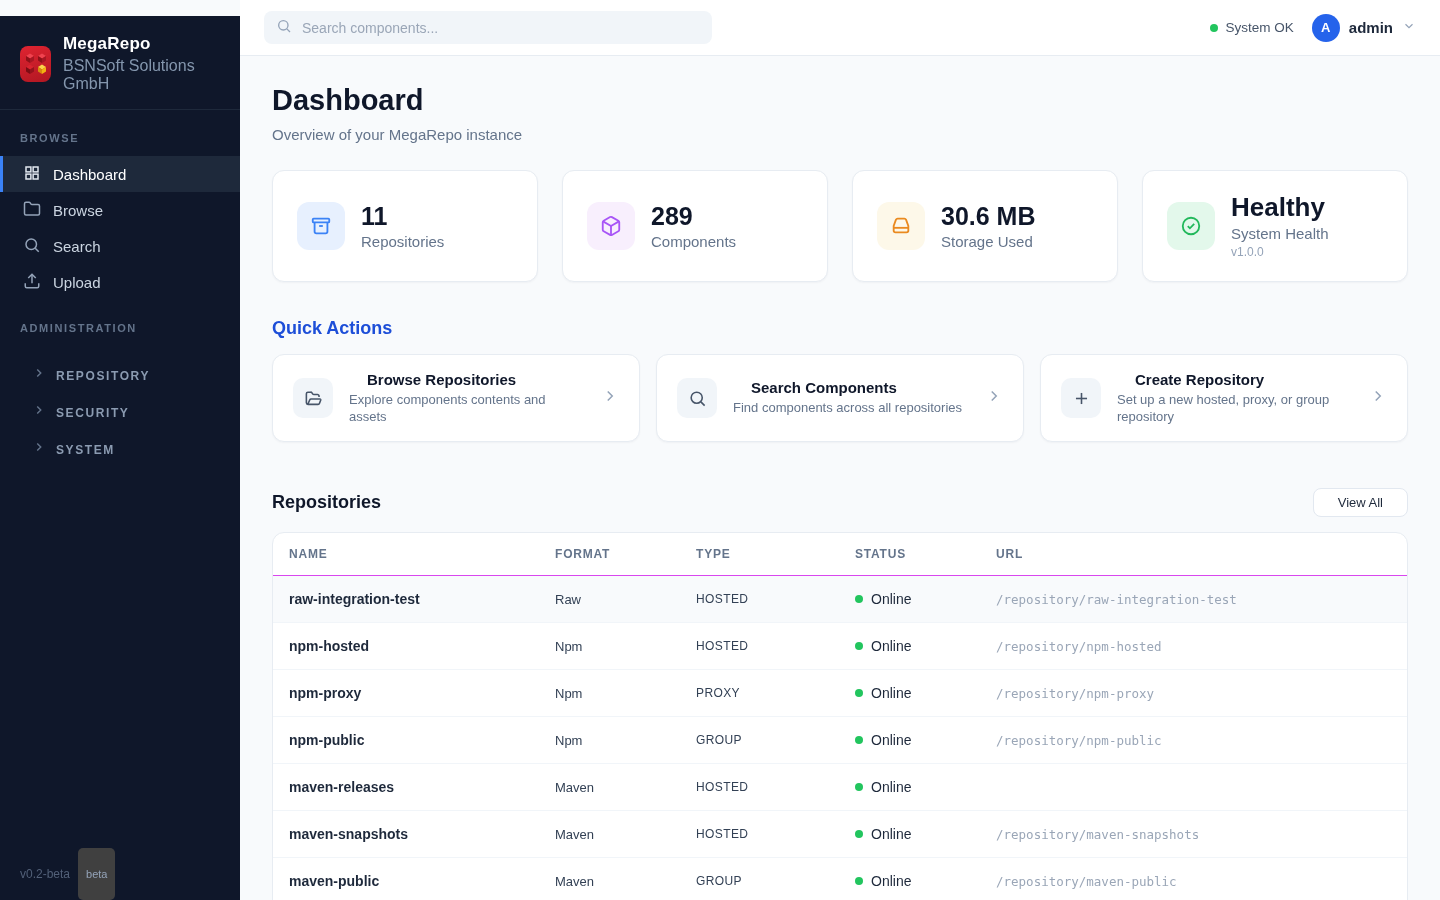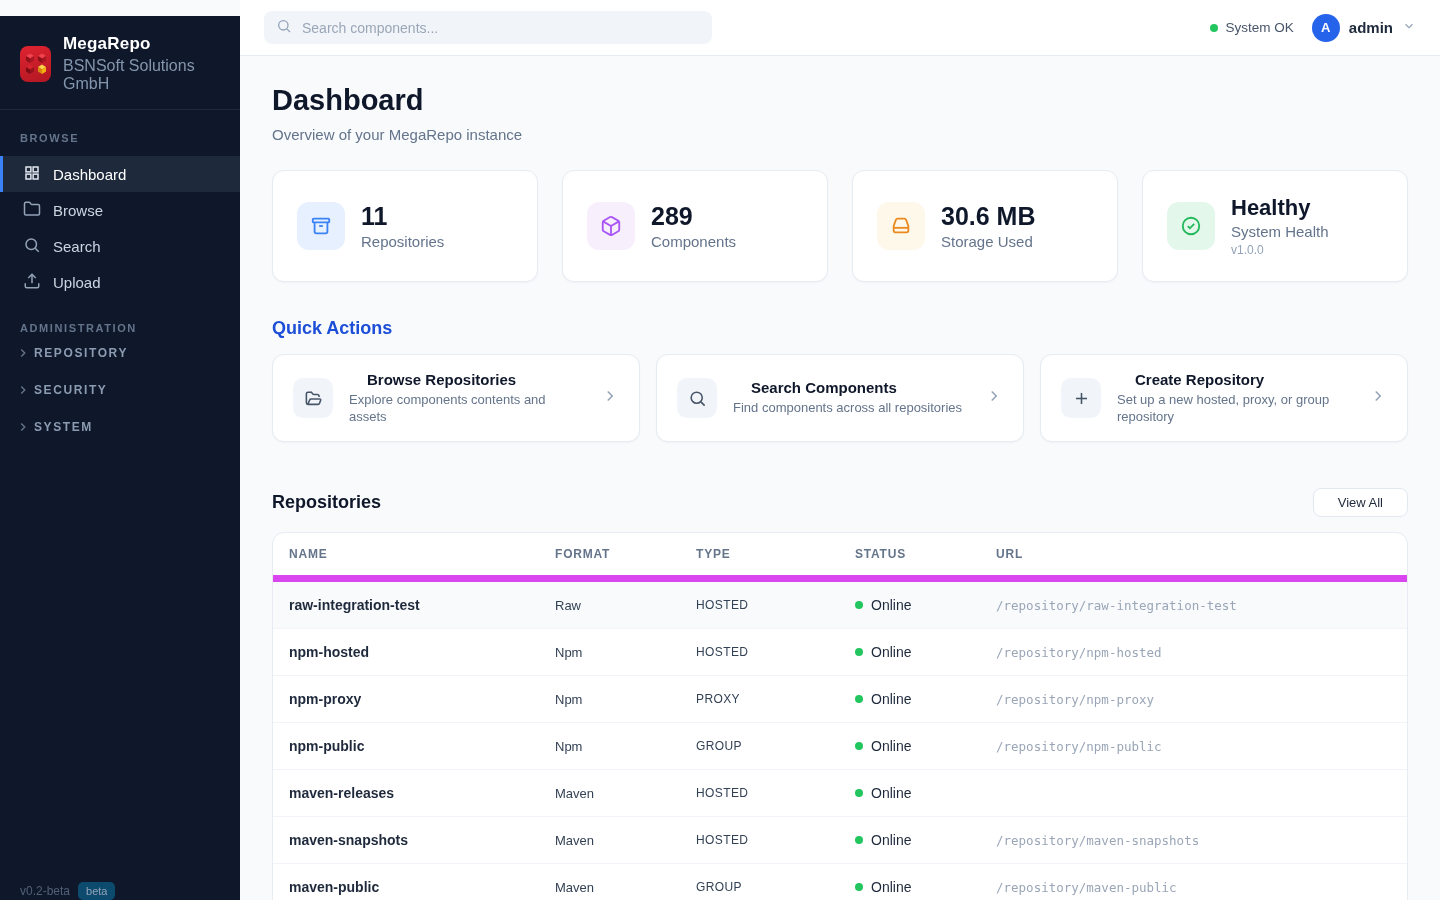--- a/index.html
+++ b/index.html
@@ -12,26 +12,26 @@
   .sidebar { width:240px; min-width:240px; background:#0f172a; display:flex; flex-direction:column; height:900px;margin-top:16px; }
   .logo-row { display:flex; align-items:center; gap:12px; padding:18px 20px 16px; border-bottom:1px solid #1e293b; }
   .logo-tile { width:36px; height:36px; border-radius:8px; background:linear-gradient(160deg,#e02431,#b01722); display:flex; align-items:center; justify-content:center; }
   .logo-title { color:#ffffff; font-size:17px; font-weight:700; letter-spacing:.2px; }
   .logo-sub { color:#8496ad; font-size:16px; margin-top:3px; }
   .nav-section-label { color:#64748b; font-size:11px; font-weight:700; letter-spacing:1.6px; padding:22px 20px 12px; }
   .nav-item { display:flex; align-items:center; gap:12px; padding:0 20px; height:36px; color:#cbd5e1; font-size:15px; cursor:pointer; border-left:3px solid transparent; }
   .nav-item svg { width:18px; height:18px; stroke:#94a3b8; }
   .nav-item.active { background:#1e293b; color:#ffffff; border-left:3px solid #3b82f6; }
   .nav-item.active svg { stroke:#e2e8f0; }
-  .admin-item { display:flex; align-items:flex-start; gap:4px; padding:0 16px; height:37px; color:#8b9bb1; font-size:12px; font-weight:700; letter-spacing:1.6px; cursor:pointer; }
+  .admin-item { display:flex; align-items:flex-end; gap:10px; padding:0 32px; height:37px; color:#8b9bb1; font-size:12px; font-weight:700; letter-spacing:1.6px; cursor:pointer; }
   .admin-item svg { width:14px; height:14px; stroke:#64748b; }
   .sidebar-spacer { flex:1; }
   .version-row { display:flex; align-items:center; gap:8px; padding:16px 20px; }
   .version-text { color:#526078; font-size:12px; }
-  .beta-badge { background:#0c4a6e; color:#94a3b8; font-size:11px; padding:3px 8px; border-radius:5px; }
+  .beta-badge { background:#404040; color:#94a3b8; font-size:11px; padding:20px 8px; border-radius:5px; }
   
   .main { flex:1; display:flex; flex-direction:column; height:900px; }
   .topbar { height:56px; min-height:56px; background:#ffffff; border-bottom:1px solid #e7ecf2; display:flex; align-items:center; justify-content:space-between; padding:0 24px; }
   .search-box { display:flex; align-items:center; gap:10px; width:448px; height:33px; background:#f1f5f9; border-radius:8px; padding:0 12px; }
   .search-box svg { width:16px; height:16px; stroke:#94a3b8; }
   .search-input { border:none; outline:none; background:transparent; font-size:14px; color:#334155; width:100%; font-family:"Liberation Sans",sans-serif; }
   .search-input::placeholder { color:#9aa6b7; }
   .topbar-right { display:flex; align-items:center; gap:18px; }
   .system-status { display:flex; align-items:center; gap:8px; color:#475569; font-size:13.5px; }
   .dot { width:8px; height:8px; border-radius:50%; background:#22c55e; }
@@ -58,21 +58,21 @@
   .qa-text { flex:1; }
   .qa-title { font-size:15px; font-weight:700; color:#0f172a;margin-left:18px; }
   .qa-desc { font-size:13px; color:#64748b; margin-top:4px; line-height:1.25; }
   .qa-chevron svg { width:18px; height:18px; stroke:#94a3b8; }
   .repo-header-row { display:flex; align-items:center; justify-content:space-between; margin-top:46px; margin-bottom:15px; }
   .repo-heading { font-size:18px; font-weight:700; color:#0f172a; }
   .view-all-btn { background:#fff; border:1px solid #e2e8f0; border-radius:8px; padding:6px 24px; font-size:13px; color:#1e293b; cursor:pointer; font-family:Liberation Sans, sans-serif; }
   
   .table-card { background:#fff; border:1px solid #e7ecf2; border-radius:12px 12px 0 0; overflow:hidden; }
   .t-row { display:grid; grid-template-columns:266px 141px 159px 141px 1fr; align-items:center; }
-  .t-head { border-bottom:7px solid #d946ef; }
+  .t-head { border-bottom:1px solid #d946ef; }
   .t-head > div { font-size:12px; font-weight:700; color:#64748b; letter-spacing:.8px; padding:14px 16px; }
   .t-body-row { border-bottom:1px solid #f1f5f9; cursor:pointer; }
   .t-body-row.hovered { background:#f8fafc; }
   .t-body-row > div { padding:15px 16px; }
   .cell-name { font-size:14px; font-weight:600; color:#1e293b; }
   .cell-format { font-size:13px; color:#334155; }
   .cell-type { font-size:12px; color:#334155; letter-spacing:.4px; }
   .cell-status { display:flex; align-items:center; gap:8px; font-size:14px; color:#1e293b; }
   .cell-url { font-family:"DejaVu Sans Mono", monospace; font-size:12.5px; color:#9aa6b7; }
 </style>
@@ -261,21 +261,21 @@
         </div>
       </div>
       <div class="stat-card">
         <div class="stat-icon" style="background:#e3f8eb; color:#22b85b;">
           <svg viewBox="0 0 24 24" fill="none" stroke="currentColor" stroke-width="2">
               <circle cx="12" cy="12" r="9"></circle>
               <path d="m8.5 12.2 2.3 2.3 4.7-4.8"></path>
             </svg>
         </div>
         <div>
-          <div class="stat-value" style="font-size:22px;">Healthy</div>
+          <div class="stat-value" style="font-size:26px;">Healthy</div>
           <div class="stat-label">System Health</div>
           <div class="stat-sub">v1.0.0</div>
         </div>
       </div>
     </div>
 
     <div class="section-heading">Quick Actions</div>
     <div class="qa-grid">
       <div class="qa-card">
         <div class="qa-icon">

